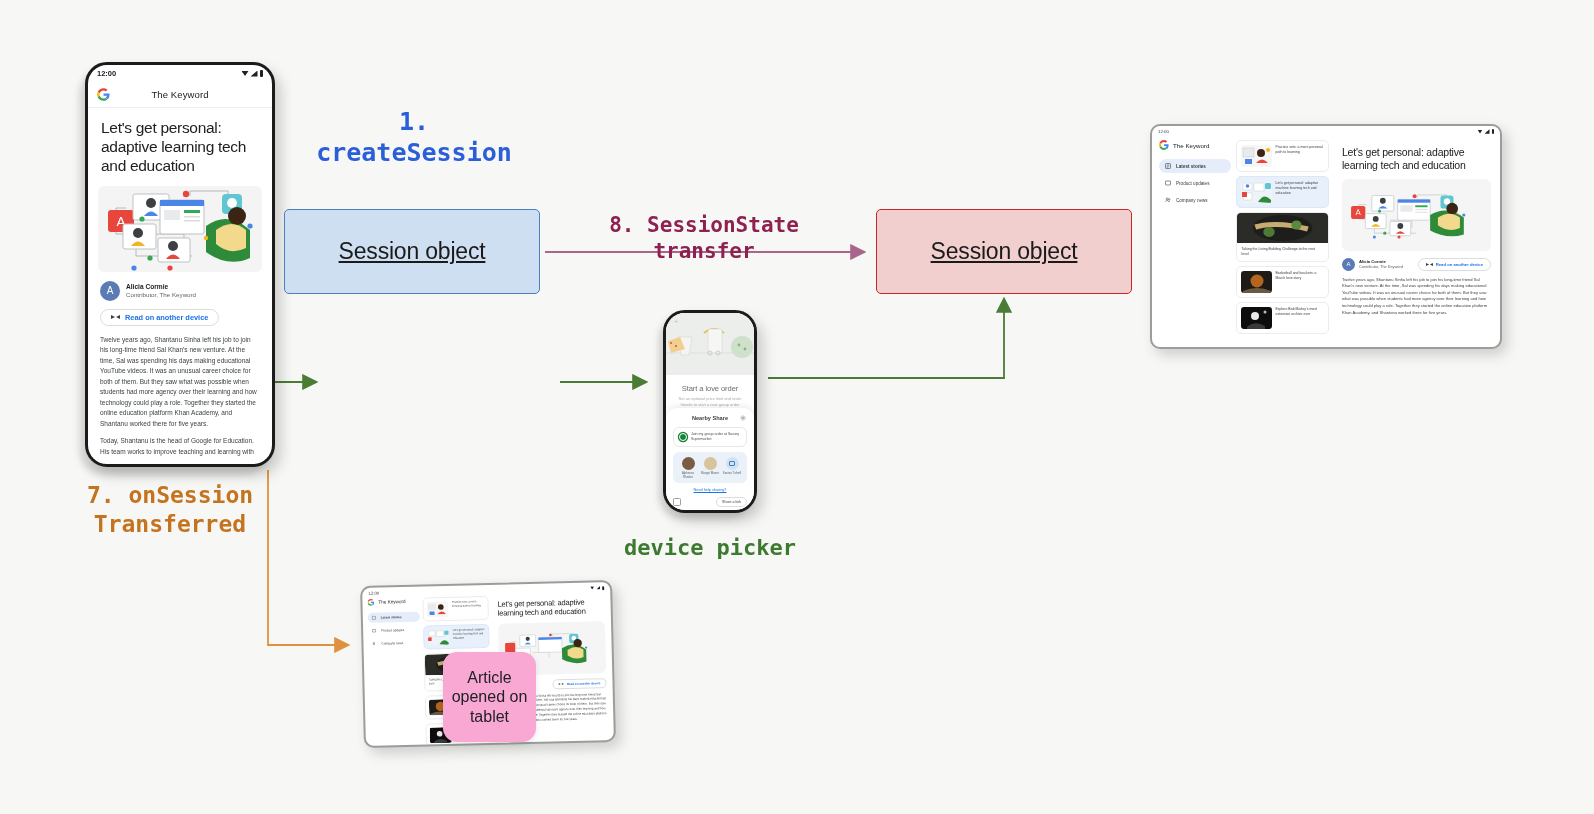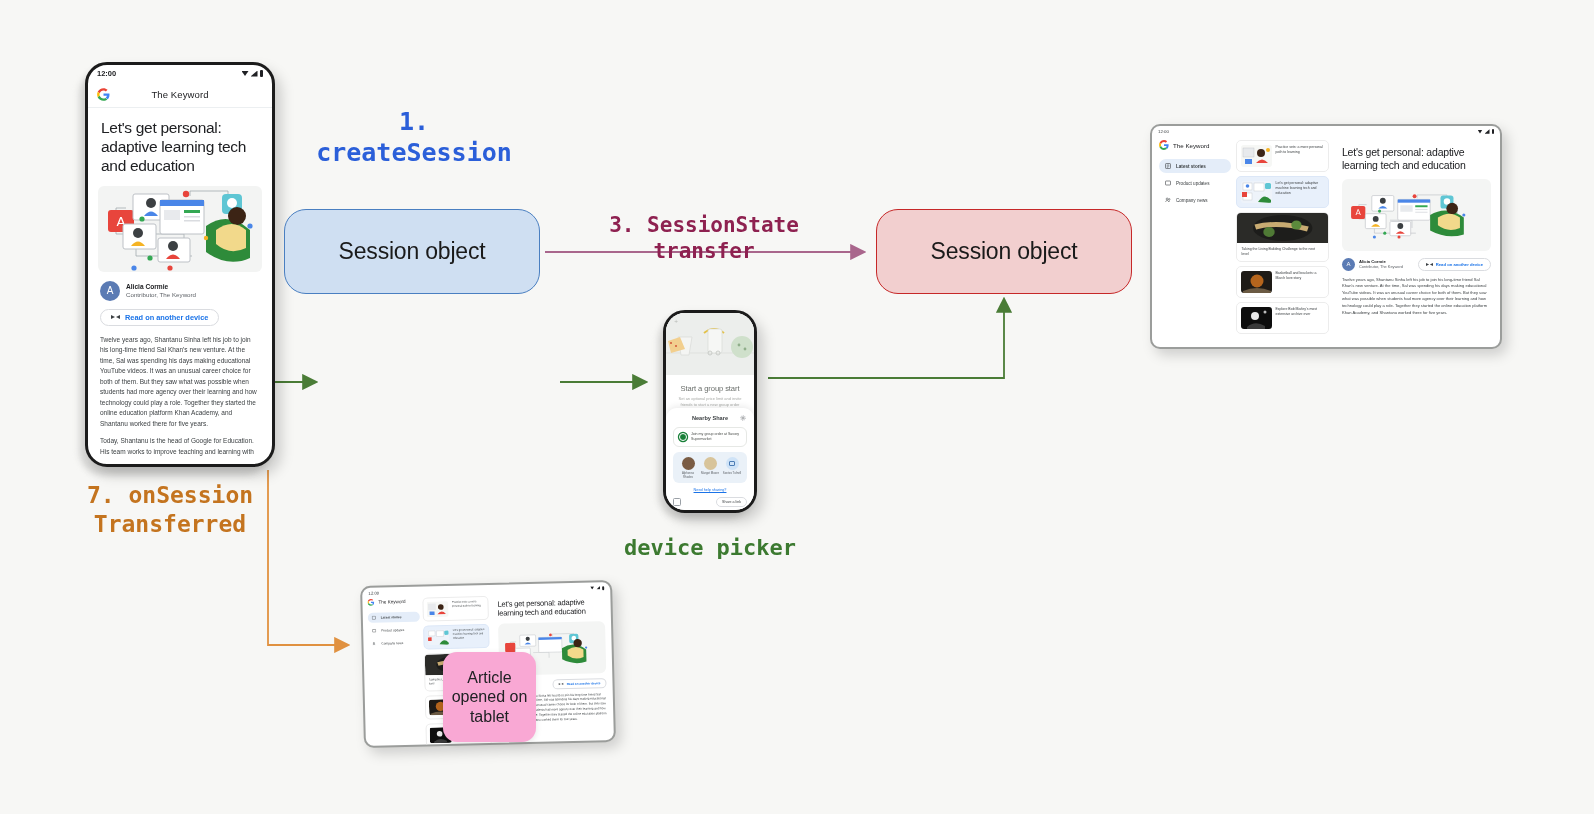--- a/index.html
+++ b/index.html
@@ -182,21 +182,21 @@
   .tb-pill {
     margin-left:auto; border:1px solid #dadce0; border-radius:9px;
     font-size:4.2px; color:#1a73e8; font-weight:700; padding:3px 7px;
     display:flex; align-items:center; gap:3px; white-space:nowrap;
   }
   .tb-body { font-size:4.1px; line-height:1.62; color:#3c4043; margin-top:6px; }
 
   
   .sessbox {
     position:absolute; display:flex; align-items:center; justify-content:center;
-    border-radius:22px; font-size:23px; color:#1a1a1a; letter-spacing:-.2px;
+    border-radius:5px; font-size:23px; color:#1a1a1a; letter-spacing:-.2px;text-decoration:underline;
   }
   #sessLeft  { left:284px; top:209px; width:256px; height:85px;
     background:#cfdff2; border:1.6px solid #4a7fc1; }
   #sessRight { left:876px; top:209px; width:256px; height:85px;
     background:#f2cfcf; border:1.6px solid #c62828; }
 
   
   .lbl {
     position:absolute; font-family:"DejaVu Sans Mono", monospace;
     font-weight:700; line-height:1.25; text-align:center; white-space:pre-line;
@@ -326,21 +326,21 @@
       <p>Twelve years ago, Shantanu Sinha left his job to join his long-time friend Sal Khan's new venture. At the time, Sal was spending his days making educational YouTube videos. It was an unusual career choice for both of them. But they saw what was possible when students had more agency over their learning and how technology could play a role. Together they started the online education platform Khan Academy, and Shantanu worked there for five years.</p>
       <p>Today, Shantanu is the head of Google for Education. His team works to improve teaching and learning with</p>
     </div>
   </div>
 
   <div class="sessbox" id="sessLeft">Session object</div>
   <div class="sessbox" id="sessRight">Session object</div>
 
   <div class="lbl" id="lbl1">1.
 createSession</div>
-  <div class="lbl" id="lbl3">3. SessionState
+  <div class="lbl" id="lbl3">8. SessionState
 transfer</div>
   <div class="lbl" id="lbl4">7. onSession
 Transferred</div>
   <div class="lbl" id="lblPicker">device picker</div>
 
   <div class="phone-shadow" id="pickerPhoneShadow"></div>
   <div class="phone-shell" id="pickerPhone">
     <div class="picker-hero">
       <svg viewBox="0 0 94 62" width="94" height="62">
         <rect width="94" height="62" fill="#eceeec"></rect>
@@ -352,21 +352,21 @@
         <circle cx="5" cy="30" r="1.1" fill="#d45c3e"></circle>
           <circle cx="10" cy="33" r="1.1" fill="#d45c3e"></circle>
         <circle cx="76" cy="34" r="11" fill="#cfe0cb"></circle>
         <circle cx="73" cy="32" r="1.4" fill="#8fae8a"></circle>
           <circle cx="79" cy="36" r="1.4" fill="#8fae8a"></circle>
         <circle cx="44" cy="40" r="2" fill="none" stroke="#c9ccc8"></circle>
         <circle cx="52" cy="40" r="2" fill="none" stroke="#c9ccc8"></circle>
         <text x="8" y="10" font-size="5" fill="#b6b9b5" font-family="DejaVu Sans, sans-serif">+</text>
       </svg>
     </div>
-    <div class="picker-title">Start a group start</div>
+    <div class="picker-title">Start a love order</div>
     <div class="picker-sub">Set an optional price limit and invite friends to start a new group order</div>
     <div class="pricelabel">Price limit</div>
     <div class="chiprow">
       <div class="chip sel">None</div>
       <div class="chip">$10</div>
       <div class="chip">$15</div>
       <div class="chip">$20</div>
       <div class="chip">Other</div>
     </div>
     <div class="sheet">

